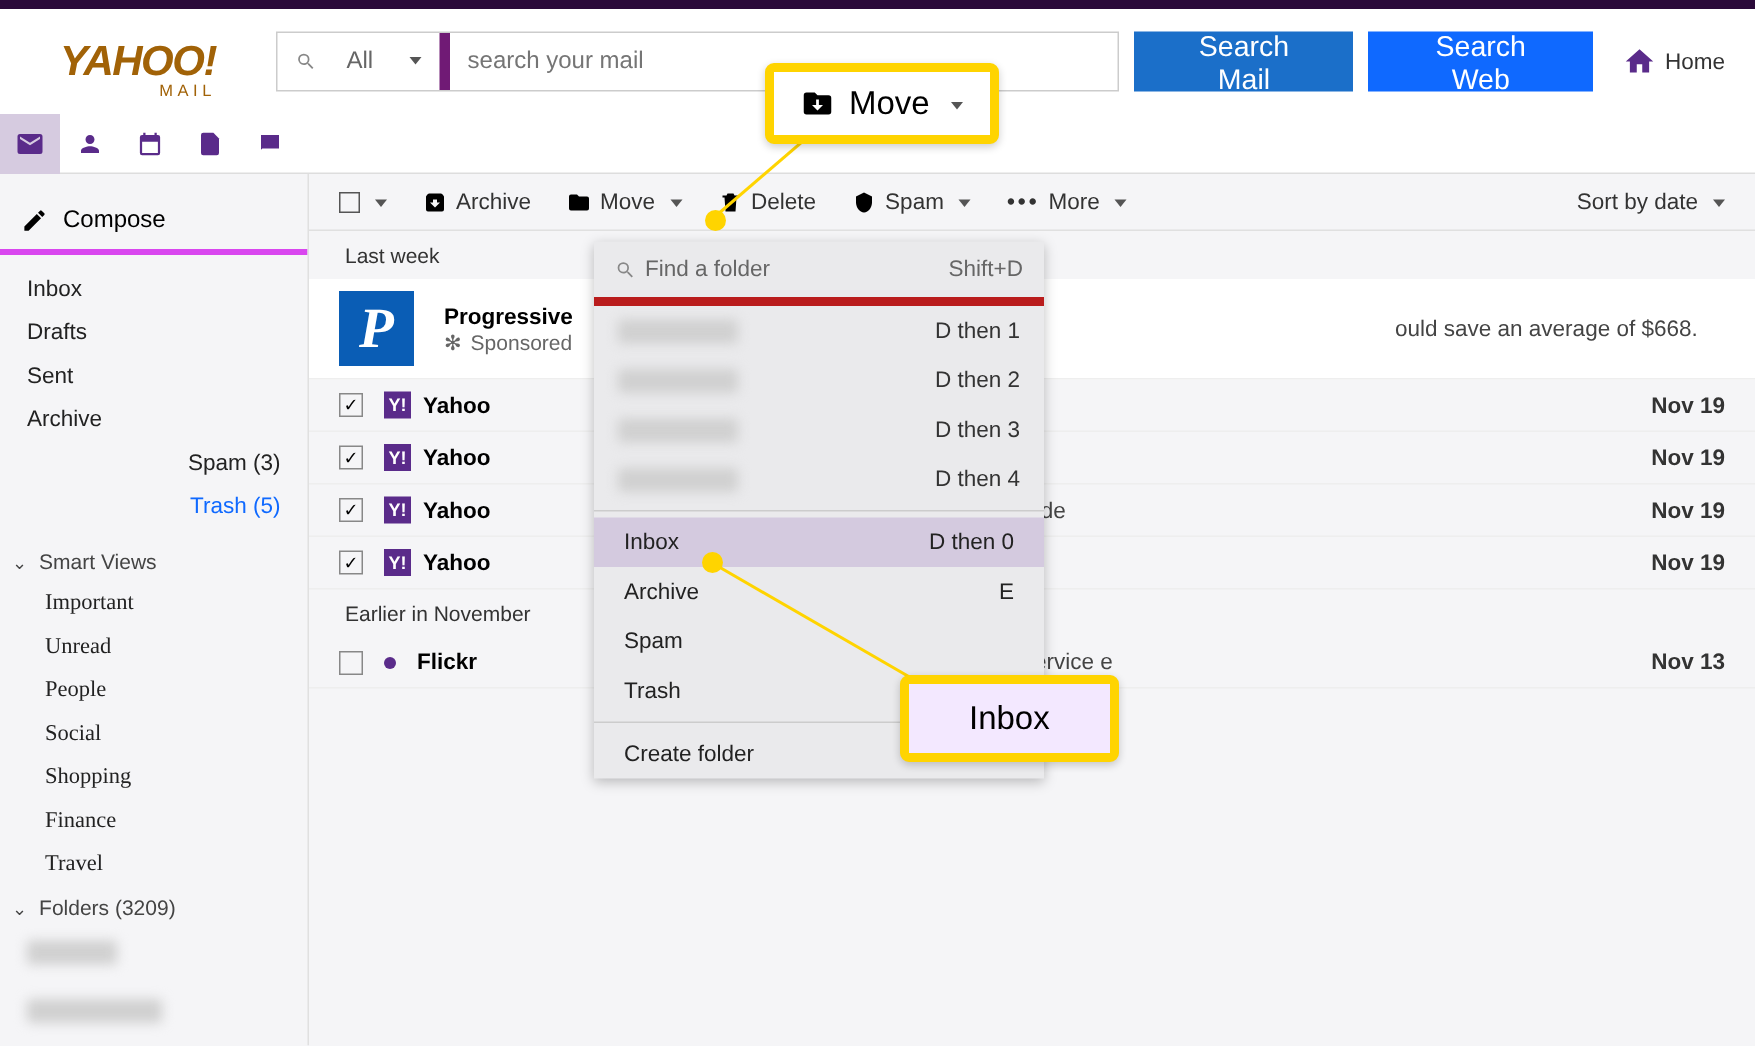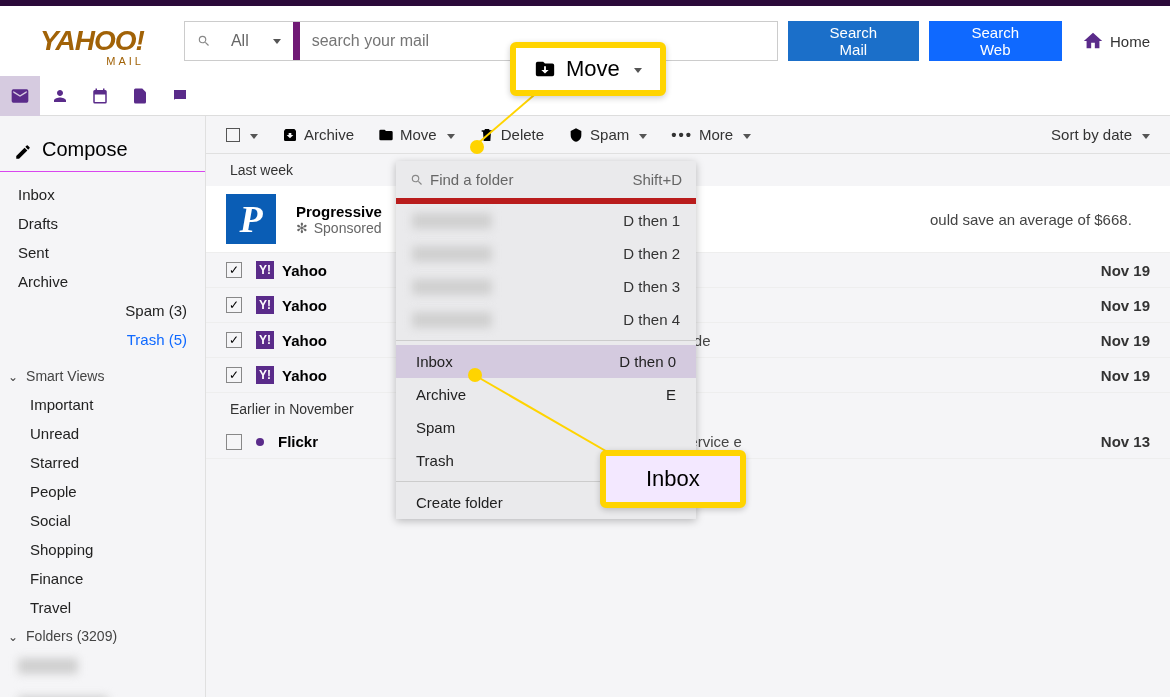--- a/index.html
+++ b/index.html
@@ -6,39 +6,39 @@
 body { background:#f5f5f7; width:1170px; height:697px; overflow:hidden; position:relative; }
 .topbar { background:#2b0a3a; height:6px; }
 
 
 .header { display:flex; align-items:center; padding:10px 20px 10px 40px; background:#fff; height:70px; }
 .logo { color:#a16207; font-weight:900; font-size:28px; letter-spacing:-1px; font-style:italic; margin-right:40px; position:relative; }
 .logo-sub { font-size:11px; font-weight:400; font-style:normal; letter-spacing:3px; position:absolute; right:0; bottom:-10px; }
 .searchbox { display:flex; align-items:center; border:1px solid #ccc; height:40px; width:600px; }
 .searchbox-scope { display:flex; align-items:center; padding:0 12px; color:#666; border-right:7px solid #701a75; height:100%; gap:20px; }
 .searchbox input { border:none; outline:none; font-size:16px; padding:0 12px; flex:1; color:#888; background:transparent; }
-.btn-search { background:#0f69ff; color:#fff; border:none; height:40px; padding:0 26px; font-size:15px; margin-left:10px; }
+.btn-search { background:#0f69ff; color:#fff; border:none; height:40px; padding:0 26px; font-size:19px; margin-left:10px; }
 .btn-search.mail { background:#1b6fc9; }
 .home { display:flex; align-items:center; gap:6px; margin-left:20px; color:#333; font-size:15px; }
 .home svg { fill:#5a2b8a; }
 
 
 .iconrow { display:flex; align-items:center; padding:0; background:#fff; border-bottom:1px solid #ddd; height:40px; }
 .iconrow .ico { width:40px; height:40px; display:flex; align-items:center; justify-content:center; }
 .iconrow .ico.active { background:#d6cbe0; }
 .iconrow svg { fill:#5a2b8a; }
 
 
 .main { display:flex; height:calc(697px - 116px); }
 .sidebar { width:205px; padding:12px 0; }
-.compose { display:flex; align-items:flex-end; gap:10px; padding:10px 14px; border-bottom:1px solid #d946ef; font-size:20px; }
+.compose { display:flex; align-items:flex-start; gap:10px; padding:10px 14px; border-bottom:4px solid #d946ef; font-size:16px; }
 .nav-group { padding:8px 0; }
 .nav-item { padding:6px 18px; font-size:15px; color:#222; cursor:pointer; }
 .nav-item.bold { font-weight:400;text-align:right; }
-.nav-item.sub { padding-left:30px; }
+.nav-item.sub { padding-left:30px;font-family:Liberation Serif, serif; }
 .nav-header { display:flex; align-items:center; gap:4px; padding:6px 8px; font-size:14px; color:#444; }
 .chev::before { content:"\2304"; font-size:12px; margin-right:4px; }
 
 
 .content { flex:1; border-left:1px solid #e0e0e0; display:flex; flex-direction:column; position:relative; }
 .toolbar { display:flex; align-items:center; padding:10px 20px; border-bottom:1px solid #e0e0e0; gap:24px; font-size:15px; color:#333; }
 .toolbar .tool { display:flex; align-items:center; gap:6px; cursor:pointer; }
 .toolbar .spacer { flex:1; }
 .section-label { padding:8px 24px; font-size:14px; color:#333; }
 .row { display:flex; align-items:center; padding:8px 20px; border-bottom:1px solid #eee; font-size:15px; gap:14px; }
@@ -143,21 +143,20 @@
       <div class="nav-item bold">Spam (3)</div>
       <div class="nav-item bold" style="color:#0f69ff">Trash (5)</div>
     </div>
     <div class="nav-header">
         <span class="chev"></span>
         <span>Smart Views</span>
       </div>
     <div id="smartviews">
         <div class="nav-item sub">Important</div>
         <div class="nav-item sub">Unread</div>
-        <div class="nav-item sub">Starred</div>
         <div class="nav-item sub">People</div>
         <div class="nav-item sub">Social</div>
         <div class="nav-item sub">Shopping</div>
         <div class="nav-item sub">Finance</div>
         <div class="nav-item sub">Travel</div>
       </div>
     <div class="nav-header">
         <span class="chev"></span>
         <span>Folders (3209)</span>
       </div>

